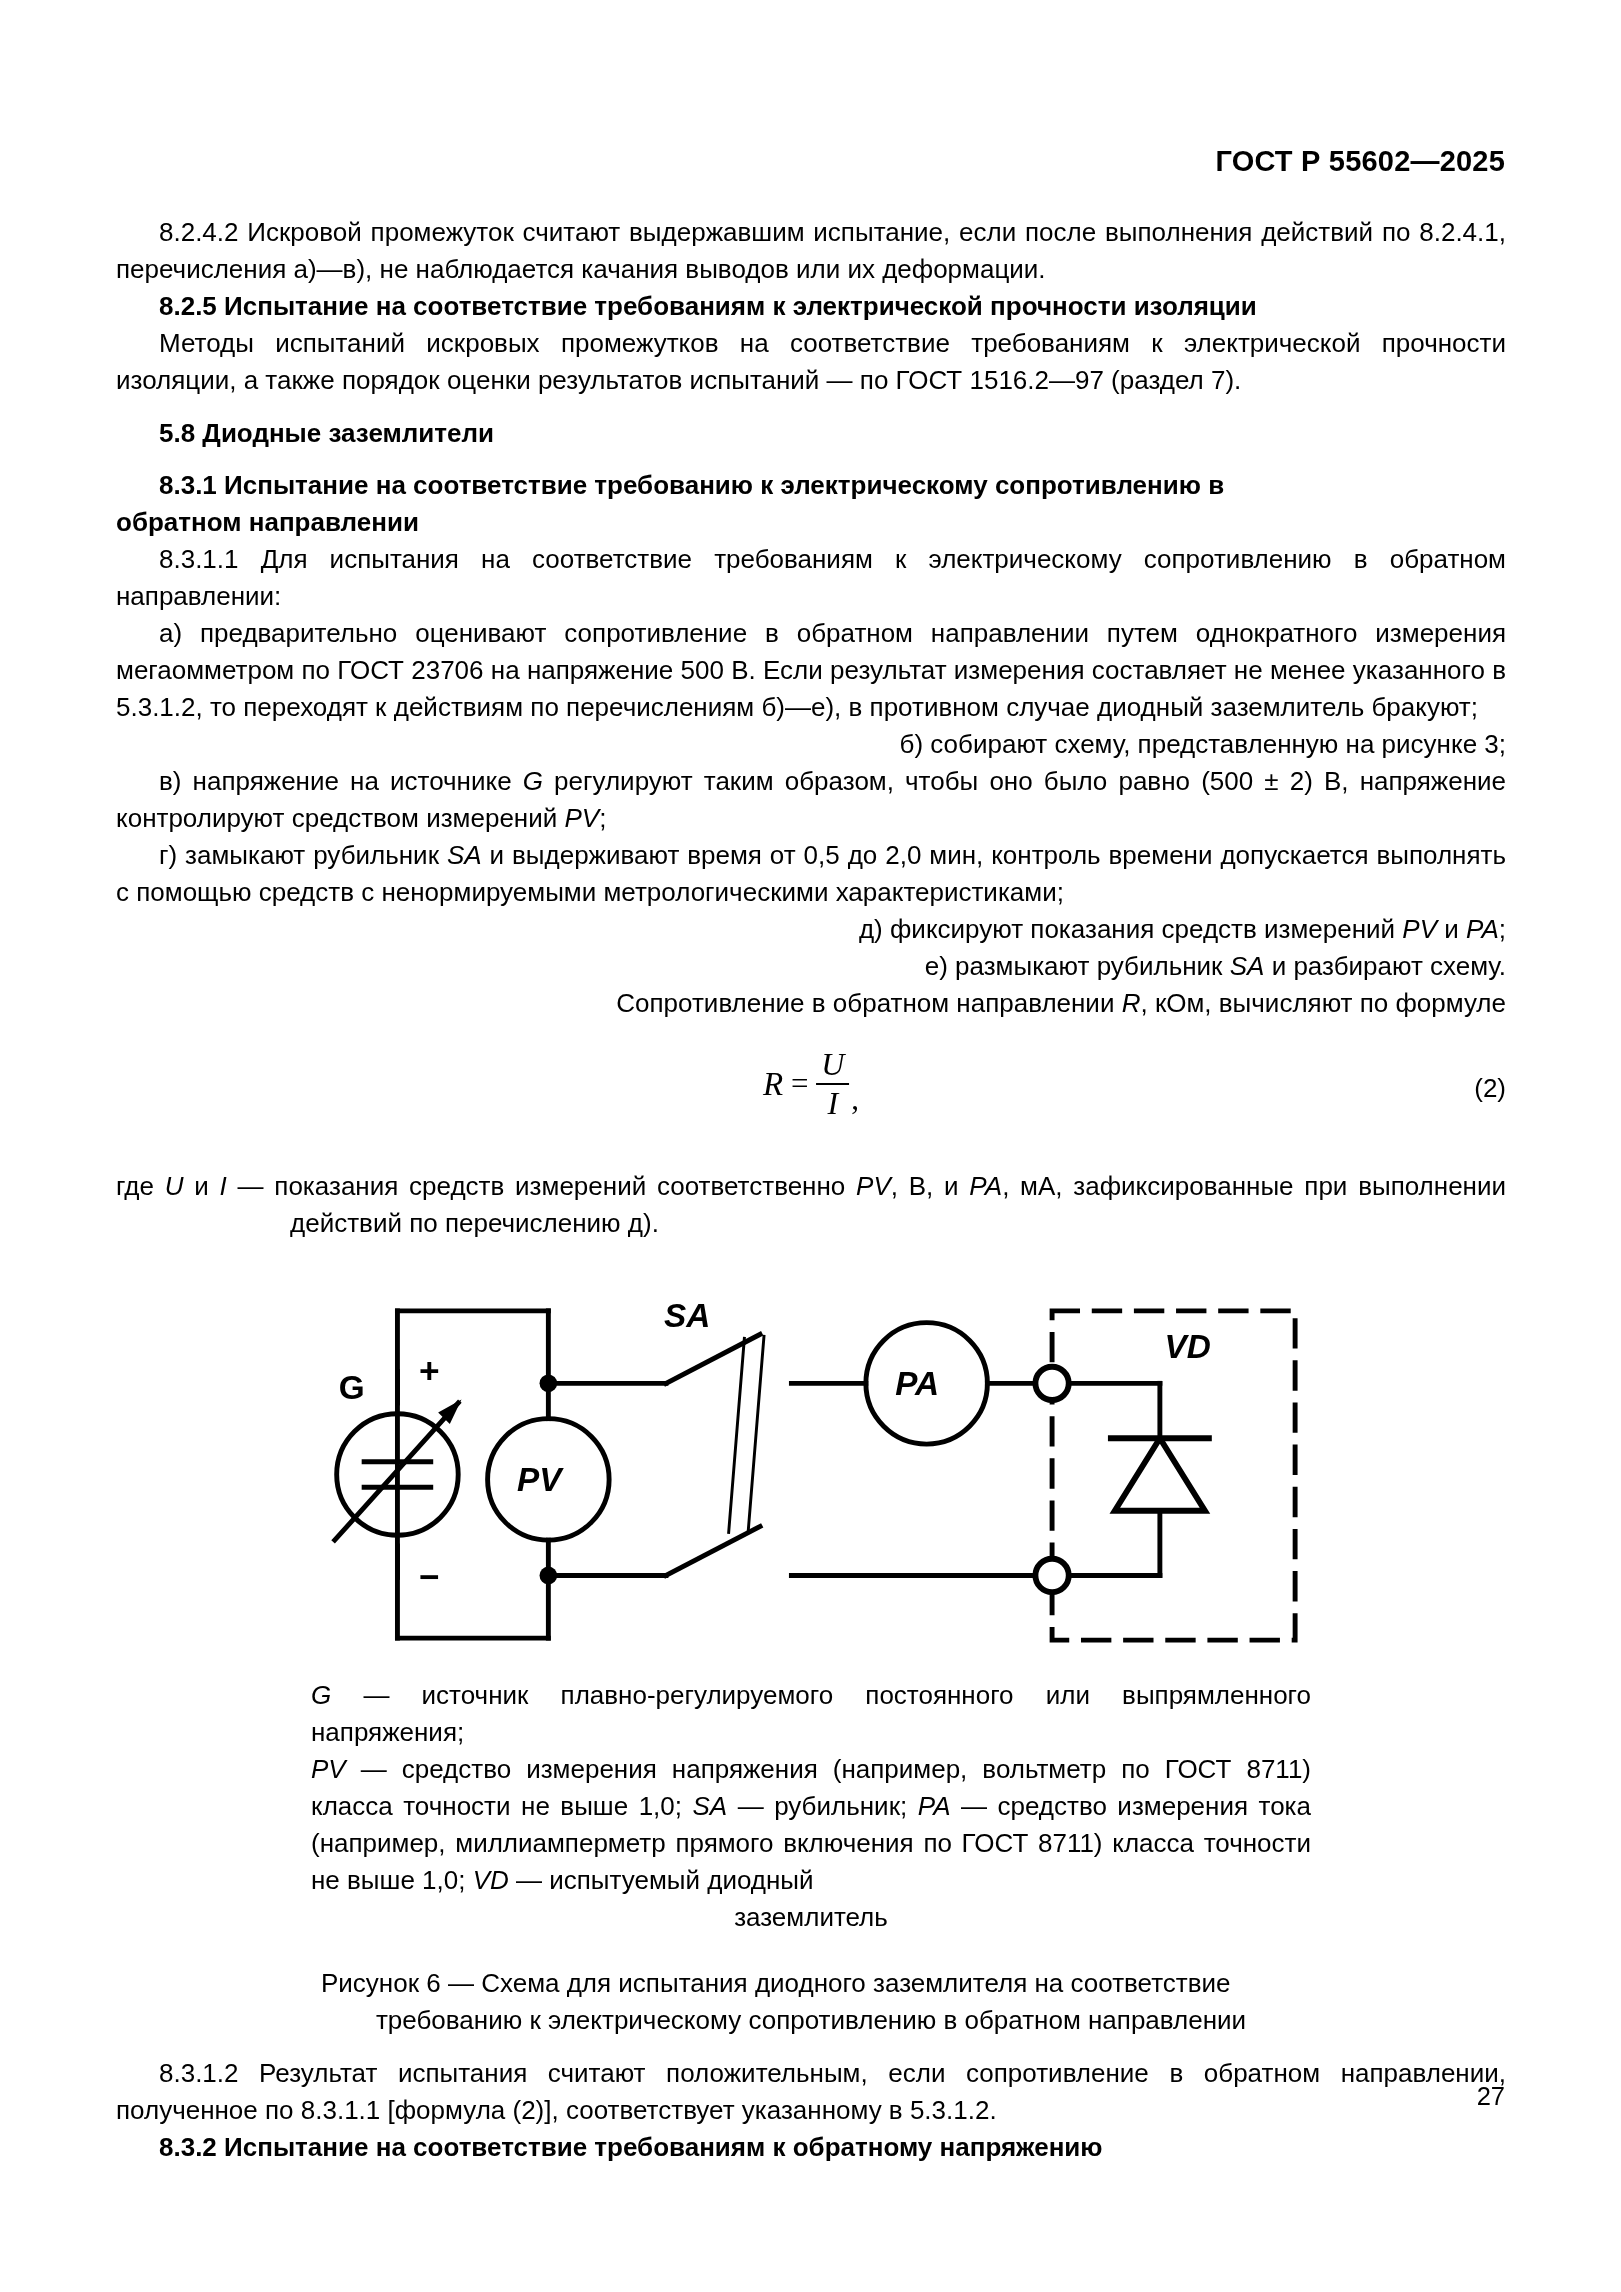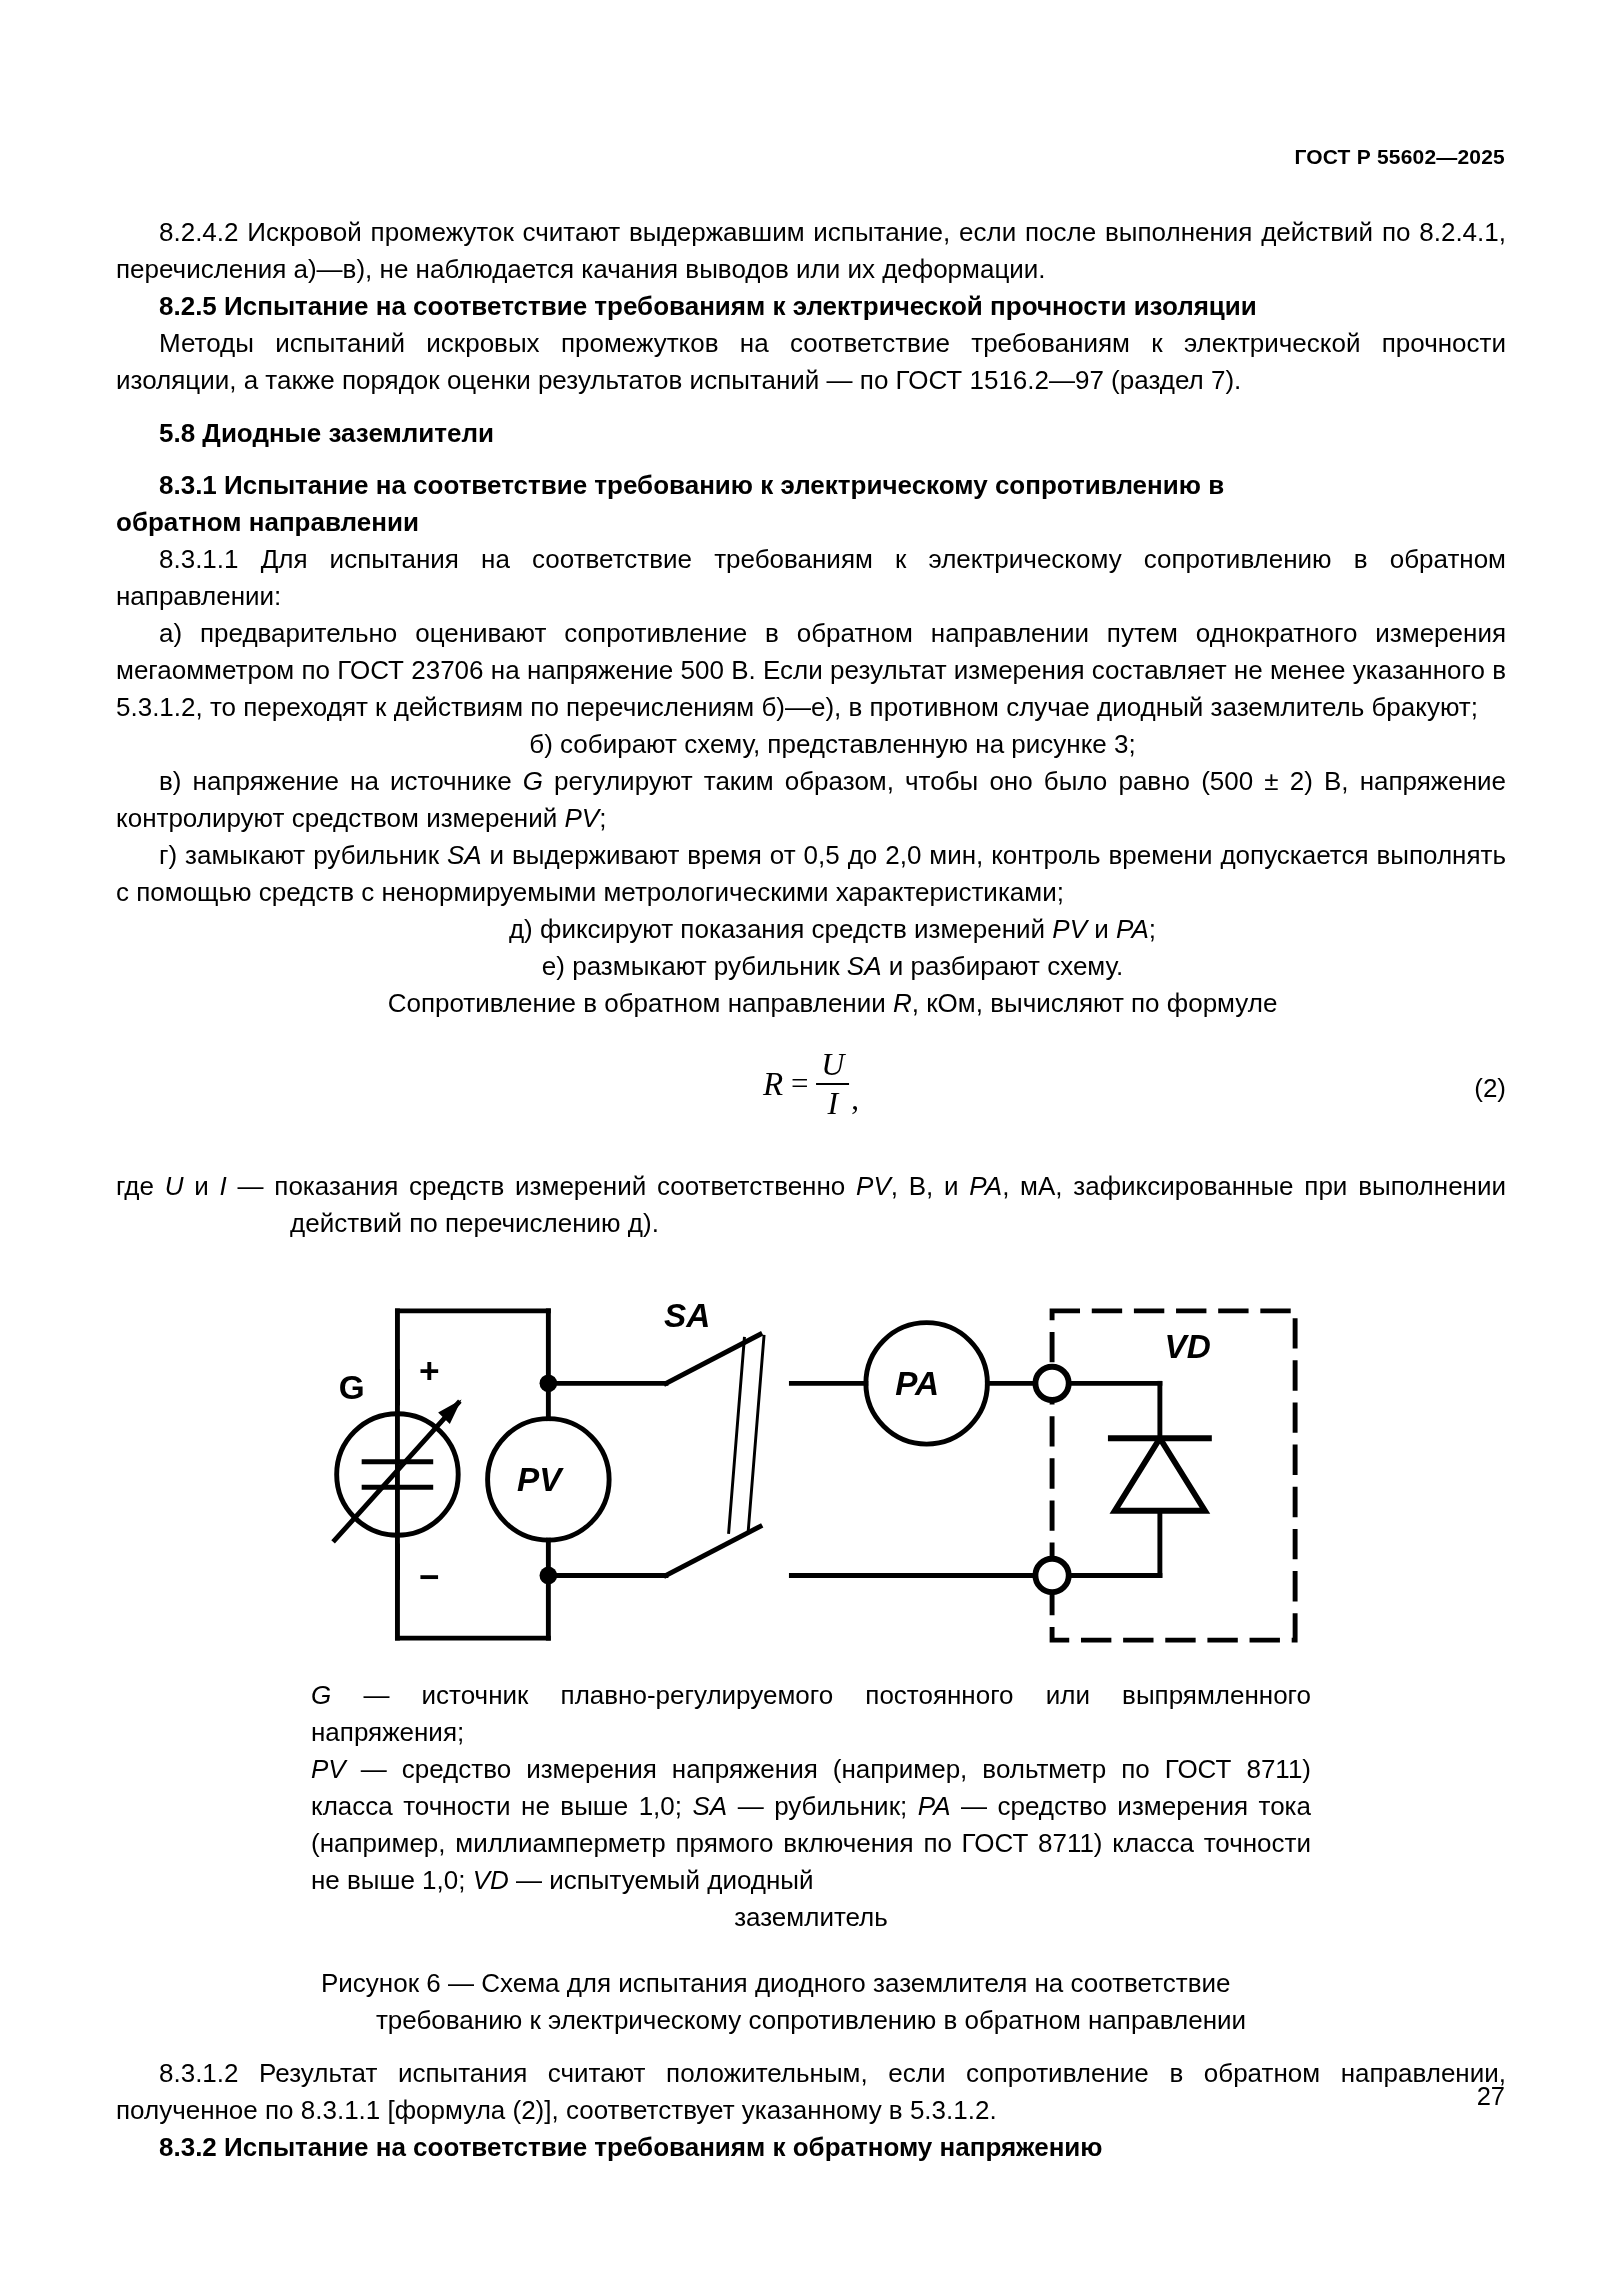--- a/index.html
+++ b/index.html
@@ -23,21 +23,21 @@
     overflow: hidden;
   }
 
   
   .header {
     position: absolute;
     top: 145px;
     left: 0;
     right: 116px;
     text-align: right;
-    font-size: 21px;
+    font-size: 29px;
     font-weight: bold;
     letter-spacing: 0.2px;
   }
 
   
   .content {
     position: absolute;
     top: 214px;
     left: 116px;
     width: 1390px;
@@ -50,21 +50,21 @@
     text-align: justify;
     text-justify: inter-word;
     hyphens: none;
   }
   p.ind { text-indent: 43px; }
   p.noind { text-indent: 0; }
   p.head {
     font-weight: bold;
     text-indent: 43px;
   }
-  p.last-left { text-align: center; }
+  p.last-left { text-align: right; }
   .sp-m { display: block; height: 15.7px; }
 
   i, .it { font-style: italic; }
 
   
   .formula-row {
     position: relative;
     height: 94px;
     margin-top: 25.5px;
   }

